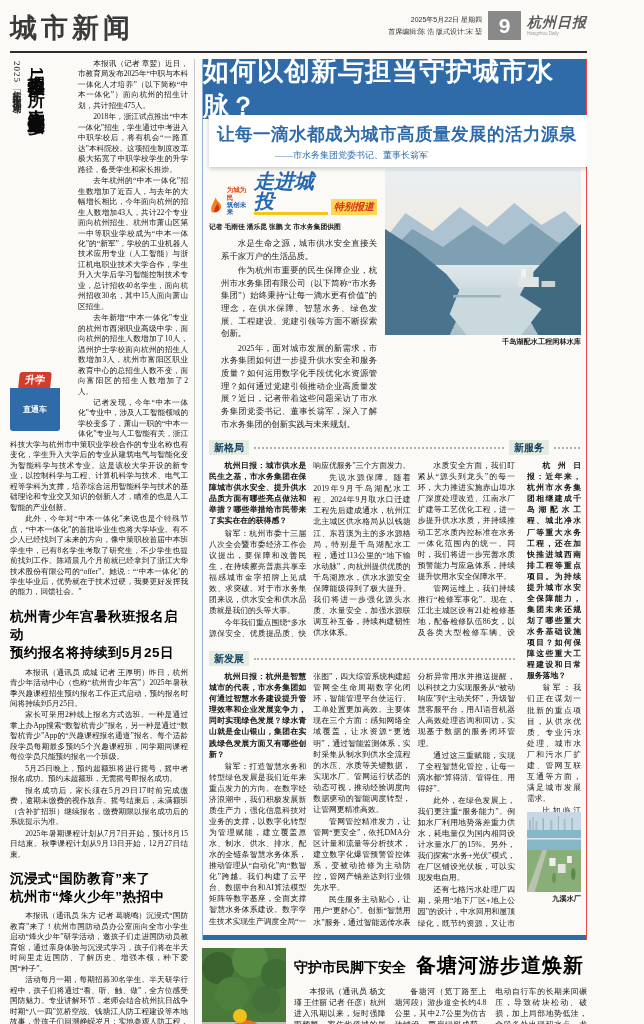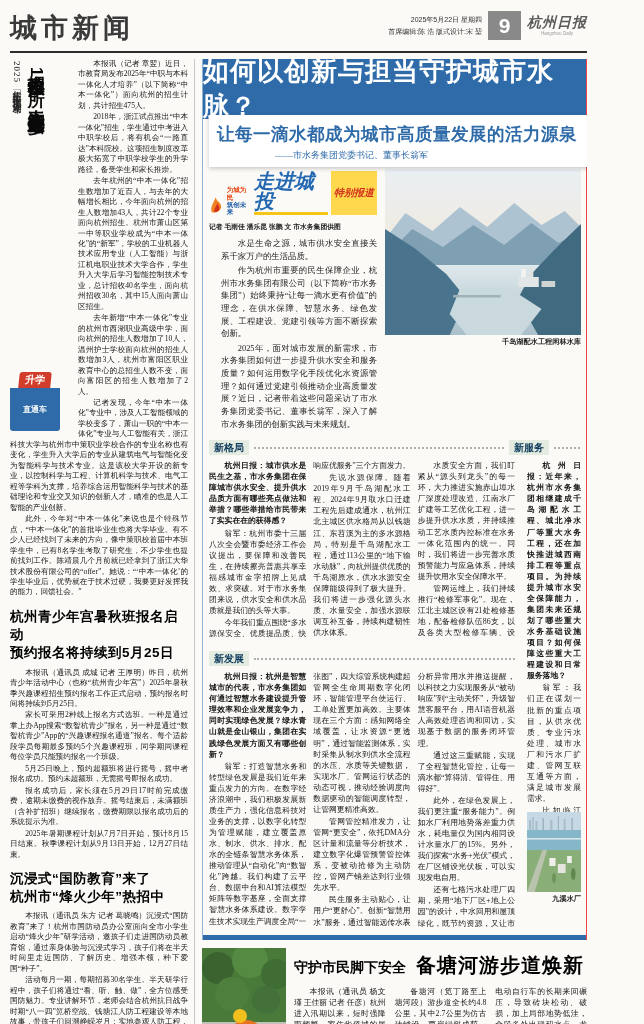--- a/index.html
+++ b/index.html
@@ -6,21 +6,21 @@
     font-family:"Liberation Sans","DejaVu Sans",sans-serif;color:#1d1d1d;}
   .page{padding:6px 8px 0 10px;box-sizing:border-box;width:595px;height:1024px;}
 
   
   .hdr{display:flex;justify-content:space-between;align-items:flex-start;height:42px;}
   .hdr-title{font-size:27px;font-weight:bold;color:#3a3a3a;letter-spacing:4px;margin-top:4px;}
   .hdr-right{display:flex;align-items:center;gap:6px;margin-top:5px;}
   .hdr-meta{text-align:right;font-size:7px;color:#2f2f2f;line-height:1.7;}
   .pageno{width:33px;height:29px;background:#898989;color:#fff;font-size:21px;font-weight:bold;
     display:flex;align-items:center;justify-content:center;}
-  .masthead{text-align:center;line-height:1;padding-top:2px;}
+  .masthead{line-height:1;padding-top:2px;}
   .masthead-cn{font-family:"Liberation Serif","DejaVu Serif",serif;font-style:italic;font-weight:bold;
     font-size:14px;color:#5a5a5a;letter-spacing:1px;}
   .masthead-en{font-size:4.5px;color:#9a9a9a;margin-top:2px;}
   .hdr-rule{border-top:2.5px solid #2e2e2e;margin:3px 0 6px 0;}
 
   
   .content{display:flex;height:966px;overflow:hidden;}
   .rail{width:178px;min-width:178px;padding-right:6px;border-right:1px solid #c8c8c8;overflow:hidden;}
   .feature-wrap{flex:1;padding-left:7px;overflow:hidden;}
 
@@ -56,21 +56,21 @@
     border-left:48px solid transparent;border-bottom:17px solid #2e6ba8;}
 
   .fmid{display:flex;padding:0 5px 0 6px;}
   .fmid-left{width:168px;min-width:168px;padding-right:8px;}
   .logo-row{display:flex;align-items:flex-end;gap:3px;margin:2px 0 7px 0;}
   .logo-mini{display:flex;flex-direction:column;line-height:1.1;}
   .logo-mini-1{color:#e8420c;font-size:6.5px;font-weight:900;}
   .logo-mini-2{color:#1f5fa8;font-size:6.5px;font-weight:900;}
   .logo-main{font-size:20px;font-weight:900;color:#2468b2;font-style:italic;line-height:1;
     border-bottom:3px solid #f5c518;padding-bottom:1px;}
-  .logo-tag{font-size:10px;font-weight:900;color:#d2301e;background:#ffd84d;padding:15px 3px;
+  .logo-tag{font-size:10px;font-weight:900;color:#d2301e;background:#ffd84d;padding:1px 3px;
     font-style:italic;white-space:nowrap;}
   .byline{font-size:6.8px;color:#222;font-weight:bold;margin:2px 0 6px 0;}
   .intro p{font-size:8.4px;line-height:1.5;font-family:"Liberation Serif","DejaVu Serif",serif;
     text-align:justify;text-indent:2em;margin:0 0 2px 12px;}
   .fmid-right{flex:1;}
   .photo-cap{font-size:7.2px;font-weight:bold;text-align:right;color:#222;margin-top:2px;}
 
   .band{display:flex;align-items:center;gap:5px;margin:7px 6px 5px 6px;}
   .band-label{font-size:10px;font-weight:700;color:#0d3a5c;background:#e4ece2;
     padding:0 5px;line-height:1.5;white-space:nowrap;}

